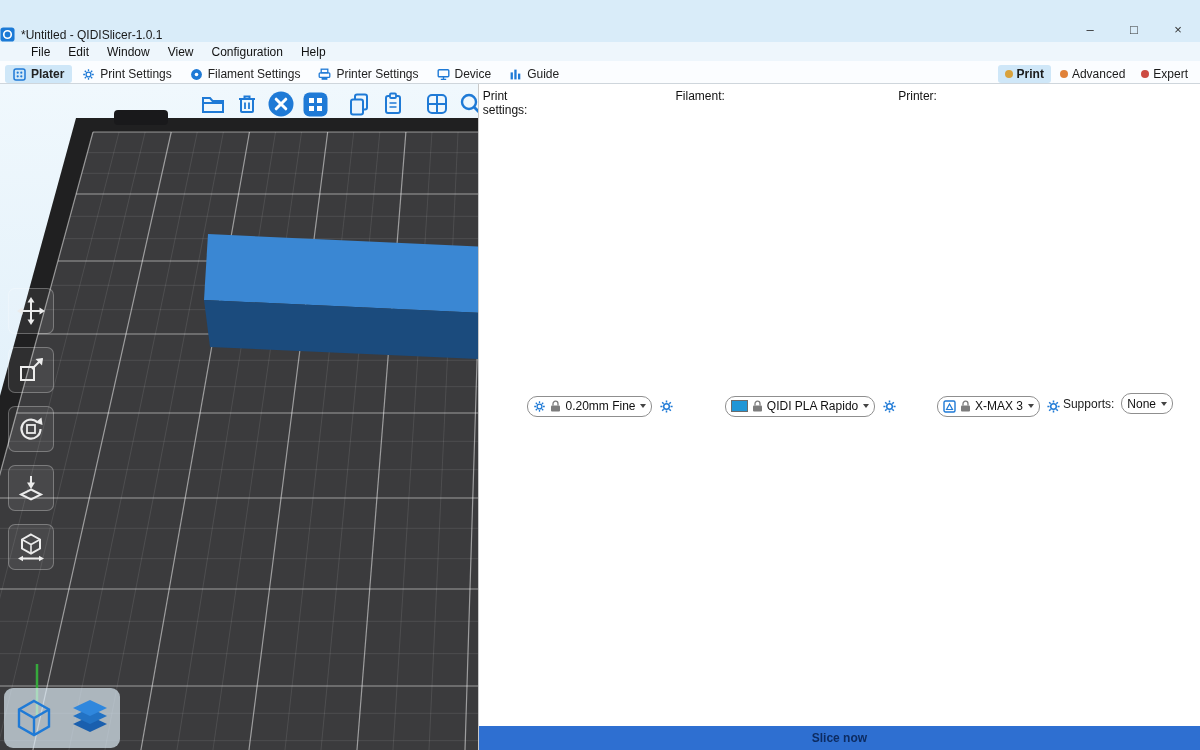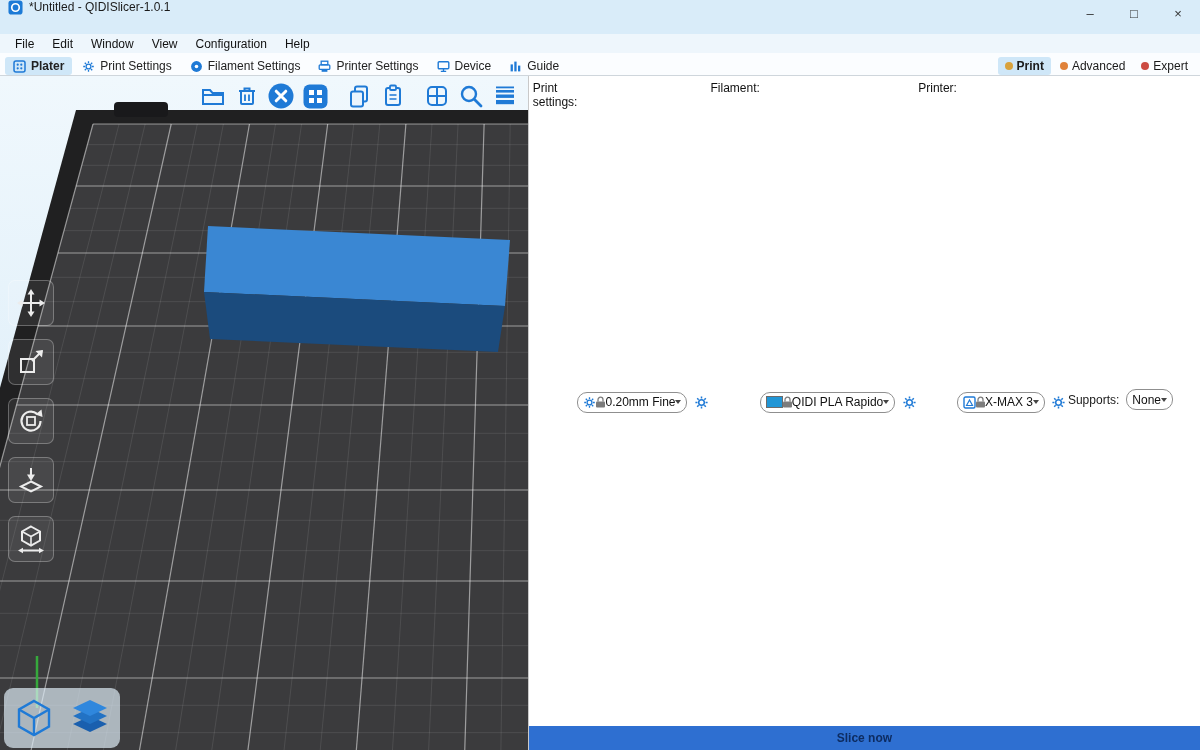--- a/index.html
+++ b/index.html
@@ -8,27 +8,27 @@
     --filament_swatch:#2196d6; --model_top:#3a87d3; --model_front:#1b4b7d;
     --plate_surface:#3b3b3d; --plate_frame:#202021; --slice_bg:#2e6fd1;
     --slice_text:#0d2c62; --axis_green:#36a93c;
   }
   *{margin:0;padding:0;box-sizing:border-box}
   html,body{width:1200px;height:750px;overflow:hidden}
   body{font-family:"Liberation Sans",sans-serif;background:#fff;color:#1a1a1a}
   .app{width:1200px;height:750px;display:flex;flex-direction:column}
 
   
-  .titlebar{height:34px;background:var(--titlebar_bg);display:flex;align-items:flex-start;padding-left:8px;font-size:12px;flex:0 0 auto}
+  .titlebar{height:42px;background:var(--titlebar_bg);display:flex;align-items:flex-end;font-size:12px;flex:0 0 auto}
   .appicon{width:15px;height:15px;margin-right:6px;display:block}
   .wincontrols{margin-left:auto;display:flex;height:26px}
   .winbtn{width:44px;display:flex;align-items:center;justify-content:center;font-size:13px;color:#333}
 
   
-  .menubar{height:19px;background:#eef6fc;display:flex;align-items:center;padding-left:6px;font-size:12px;flex:0 0 auto}
+  .menubar{height:19px;background:#eef6fc;display:flex;align-items:center;padding-left:22px;font-size:12px;flex:0 0 auto}
   .menuitem{padding:0 9px;color:#111}
 
   
   .tabbar{height:23px;background:#fbfdff;border-bottom:1px solid #cfd6dc;display:flex;align-items:flex-end;padding:0 5px;font-size:12px;flex:0 0 auto}
   .tab{display:flex;align-items:center;gap:5px;padding:2px 8px;border-radius:3px;margin-right:2px;color:#222;white-space:nowrap}
   .tab.active{background:var(--tab_active_bg);font-weight:bold}
   .ticon{display:flex}
   .modes{margin-left:auto;display:flex;align-items:center;gap:2px}
   .mode{display:flex;align-items:center;gap:4px;padding:2px 7px;border-radius:3px;white-space:nowrap}
   .mode.active{background:var(--tab_active_bg);font-weight:bold}
@@ -57,21 +57,21 @@
 
   
   .viewbtns{position:absolute;left:4px;bottom:2px;display:flex;gap:4px;background:rgba(226,240,250,0.68);border-radius:9px;padding:4px}
   .vbtn{width:52px;height:52px;display:flex;align-items:center;justify-content:center;border-radius:6px}
 
   
   .sidebar{flex:1;background:#fff;border-left:1px solid #c9c9c9;display:flex;flex-direction:column;font-size:12px}
   .sbody{padding:2px 4px 0 4px;display:flex;flex-direction:row;flex:1}
   .slabel{margin:3px 0 2px;color:#111}
   .comborow{display:flex;align-items:center}
-  .combo{flex:1;height:21px;border:1px solid #8f8f8f;border-radius:10px;background:#fff;display:flex;align-items:center;padding:0 5px;min-width:0}
+  .combo{flex:1;height:21px;border:1px solid #8f8f8f;border-radius:10px;background:#fff;display:flex;align-items:center;padding:0 5px;gap:5px;min-width:0}
   .combo .cval{flex:1;overflow:hidden;white-space:nowrap;color:#111}
   .chev{width:0;height:0;border-left:3.5px solid transparent;border-right:3.5px solid transparent;border-top:4.5px solid #444;flex:0 0 auto}
   .sgear{width:18px;margin-left:5px;display:flex;justify-content:center}
   .swatch{width:17px;height:12px;background:var(--filament_swatch);border:1px solid #6b6b6b;flex:0 0 auto}
   .inlinerow{display:flex;align-items:center;margin:7px 23px 12px 0}
   .inlinerow .ilabel{margin-right:7px;white-space:nowrap}
   .smallcombo{flex:0 0 66px}
   .brimlabel{margin-left:22px}
   input[type=checkbox]{width:13px;height:13px;margin-left:5px;accent-color:var(--accent)}
   .slicebtn{height:24px;background:var(--slice_bg);color:var(--slice_text);font-weight:bold;display:flex;align-items:center;justify-content:center;margin-top:auto;flex:0 0 auto}

